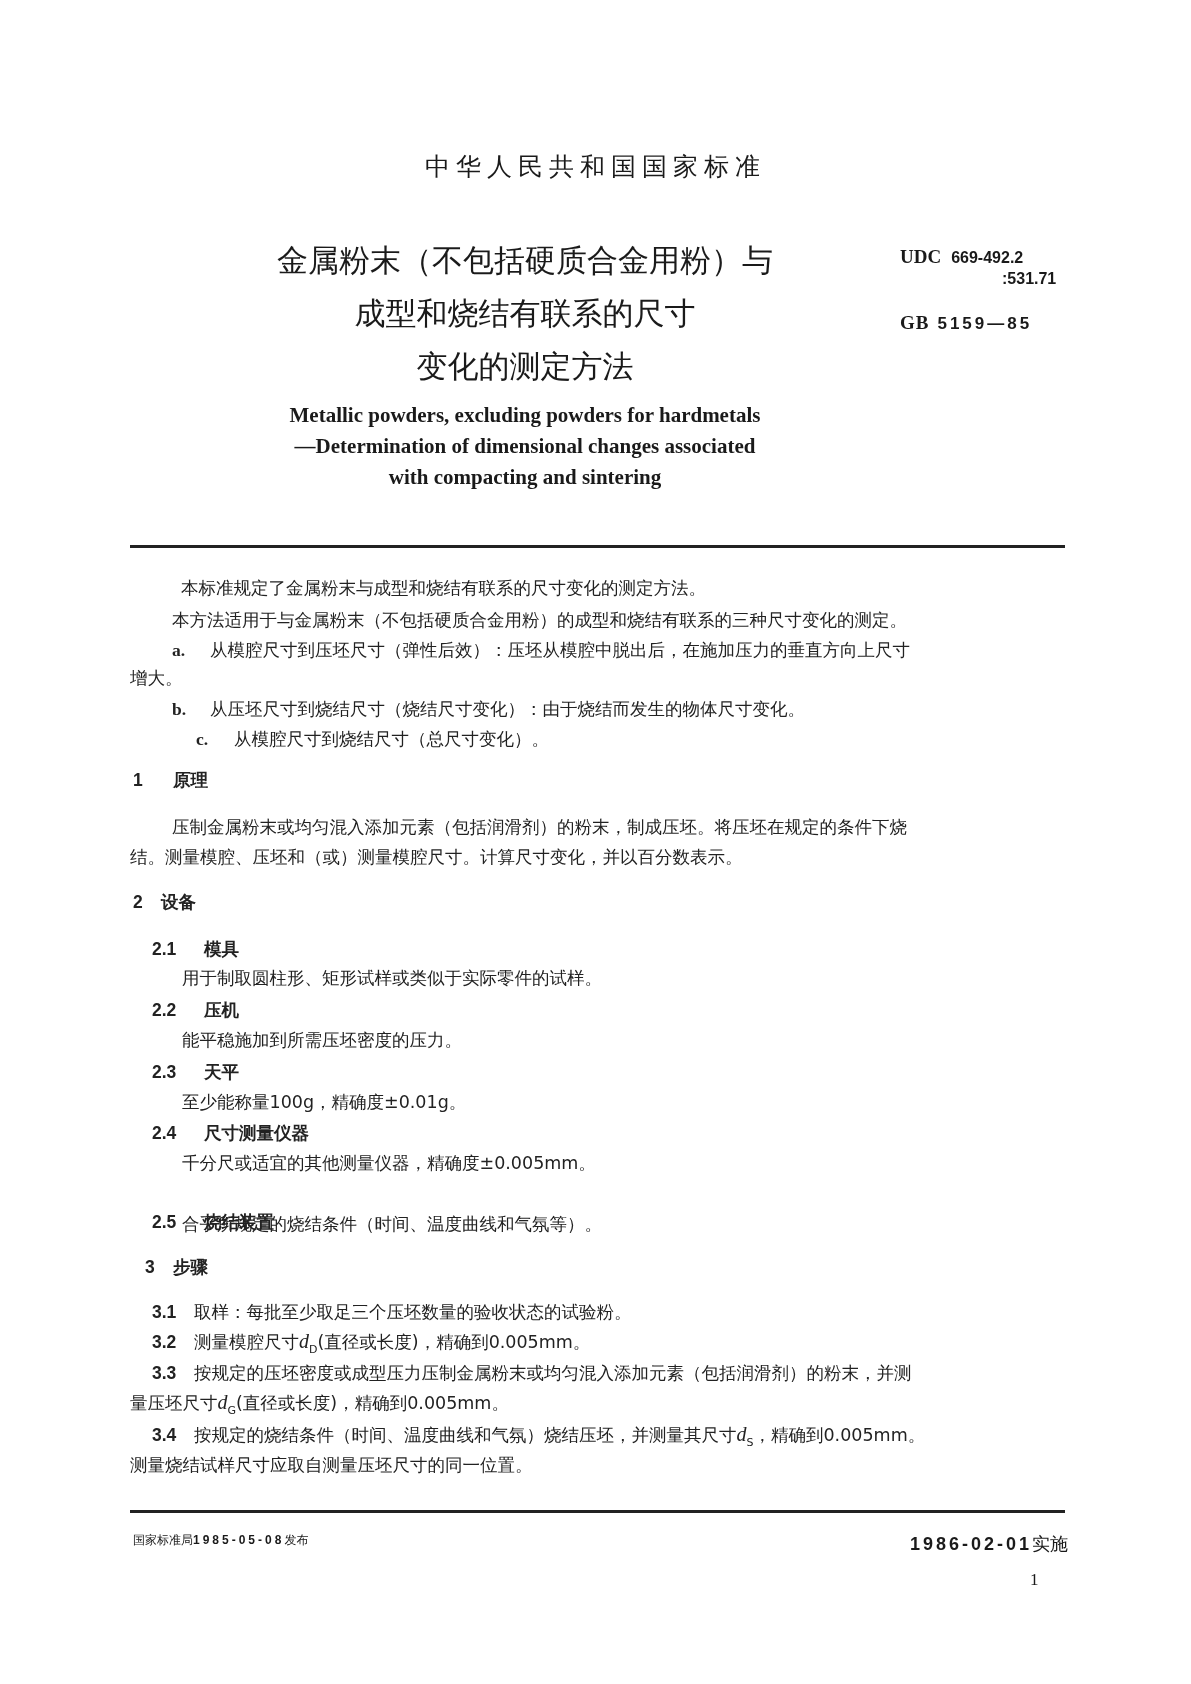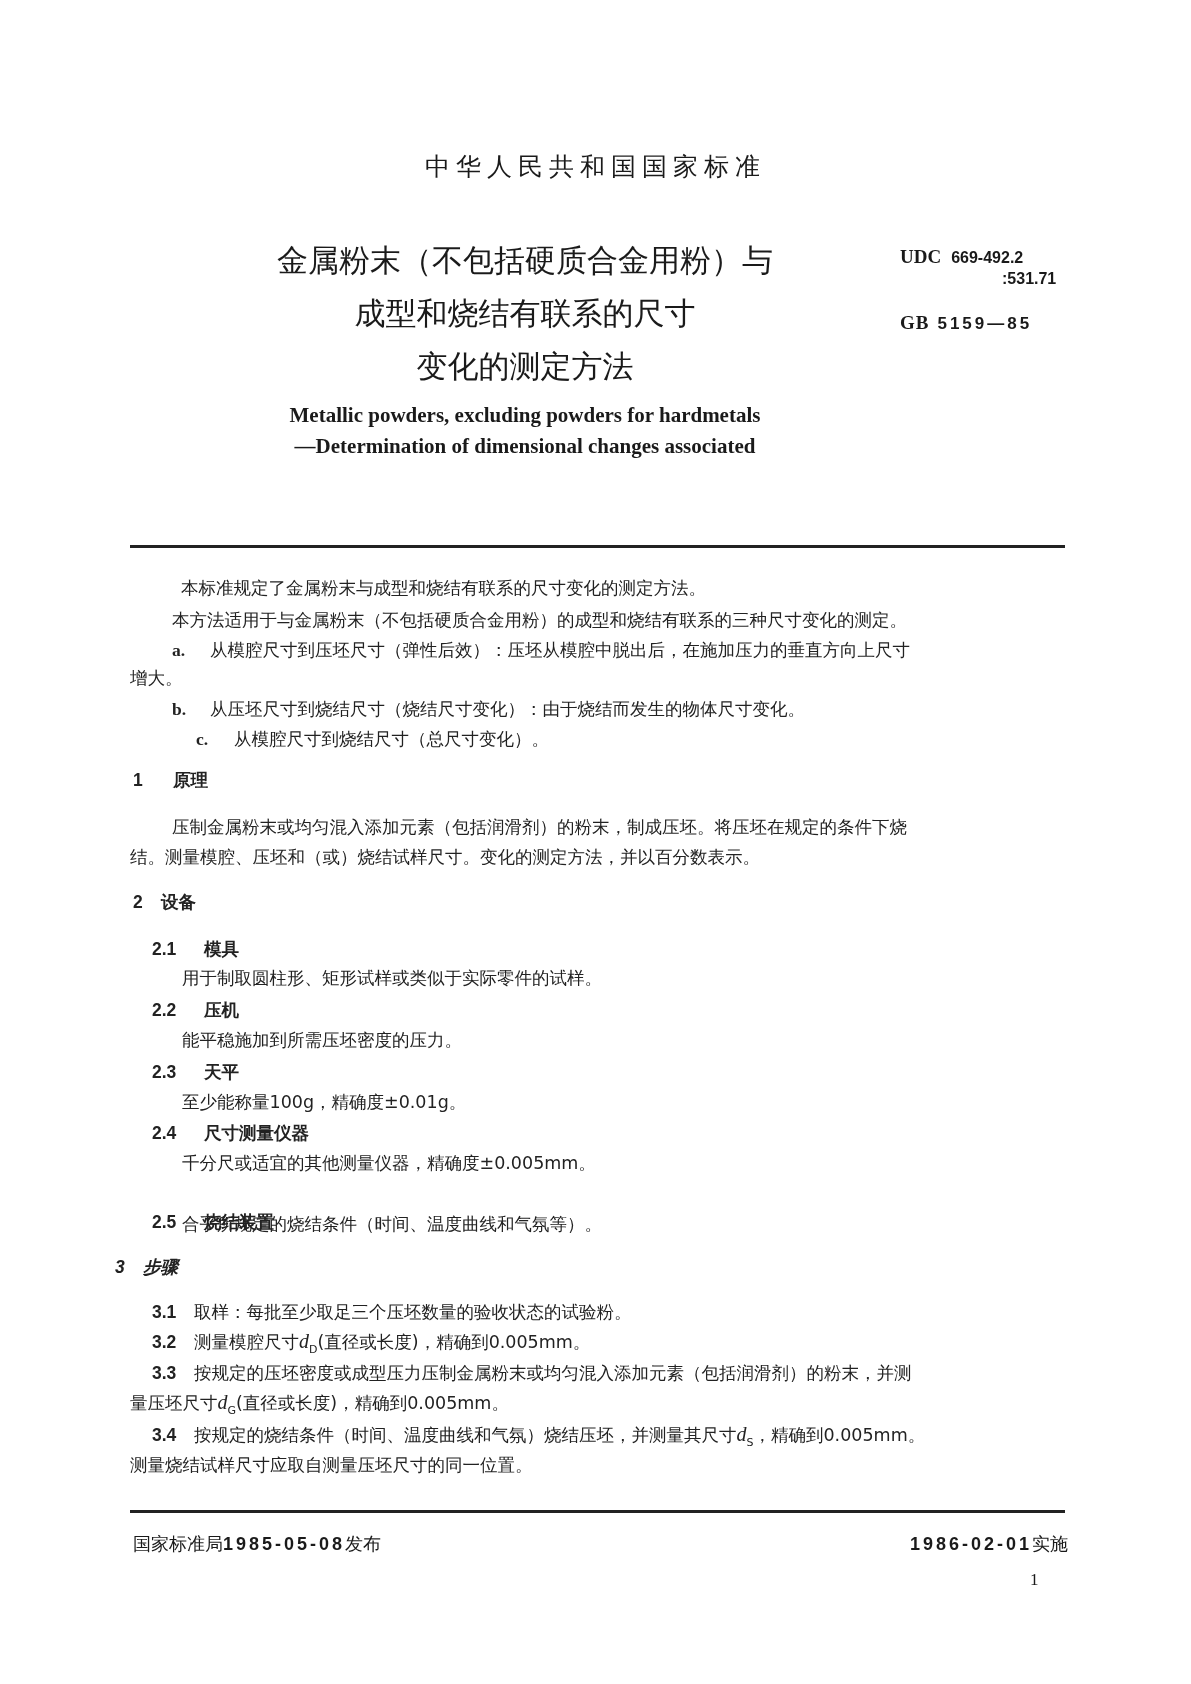--- a/index.html
+++ b/index.html
@@ -38,21 +38,21 @@
   .rule-bottom { left: 130px; width: 935px; top: 1510px; height: 3px; background: #222; }
   .body-text {
     font-family: "DejaVu Sans", sans-serif; font-size: 17.5px; color: #222;
   }
   .line { position: absolute; white-space: nowrap; }
   .item-label { font-family: "Liberation Serif", serif; font-weight: bold; display: inline-block; width: 38px; }
   .sec { font-weight: bold; }
   .sec .n { display: inline-block; width: 40px; font-family: "Liberation Sans", sans-serif; font-weight: bold; }
   .sub .n { display: inline-block; width: 52px; font-family: "Liberation Sans", sans-serif; font-weight: bold; }
   .footer-left {
-    left: 133px; top: 1532px; font-family: "DejaVu Sans", sans-serif; font-size: 18px;
+    left: 133px; top: 1532px; font-family: "DejaVu Sans", sans-serif; font-size: 12px;
   }
   .footer-left .d, .footer-right .d { font-family: "Liberation Sans", sans-serif; font-weight: bold; letter-spacing: 3px; }
   .footer-right {
     right: 123px; top: 1532px; font-family: "DejaVu Sans", sans-serif; font-size: 18px;
   }
   .page-num { left: 1030px; top: 1570px; font-family: "Liberation Serif", serif; font-size: 17px; }
   .ital { font-family: "Liberation Serif", serif; font-style: italic; font-size: 20px; }
   sub { font-size: 11px; }
 </style>
 </head>
@@ -70,20 +70,21 @@
   <span>UDC</span><span class="code">669-492.2</span>
 </div>
 <div class="abs udc2">:531.71</div>
 <div class="abs gb">
   <span>GB</span><span class="num">5159—85</span>
 </div>
 
 <div class="abs title-en">
   <div>Metallic powders, excluding powders for hardmetals</div>
   <div>—Determination of dimensional changes associated</div>
+  <div>with compacting and sintering</div>
 </div>
 
 <div class="abs rule-top"></div>
 
 <div class="body-text">
   <div class="line" style="left:172px; top:576px;margin-left:9px;">本标准规定了金属粉末与成型和烧结有联系的尺寸变化的测定方法。</div>
   <div class="line" style="left:172px; top:608px;">本方法适用于与金属粉末（不包括硬质合金用粉）的成型和烧结有联系的三种尺寸变化的测定。</div>
 
   <div class="line" style="left:172px; top:638px;">
     <span class="item-label">a.</span><span>从模腔尺寸到压坯尺寸（弹性后效）：压坯从模腔中脱出后，在施加压力的垂直方向上尺寸</span>
@@ -93,21 +94,21 @@
     <span class="item-label">b.</span><span>从压坯尺寸到烧结尺寸（烧结尺寸变化）：由于烧结而发生的物体尺寸变化。</span>
   </div>
   <div class="line" style="left:172px; top:727px;margin-left:24px;">
     <span class="item-label">c.</span><span>从模腔尺寸到烧结尺寸（总尺寸变化）。</span>
   </div>
 
   <div class="line sec" style="left:133px; top:768px;">
     <span class="n">1</span><span>原理</span>
   </div>
   <div class="line" style="left:172px; top:815px;">压制金属粉末或均匀混入添加元素（包括润滑剂）的粉末，制成压坯。将压坯在规定的条件下烧</div>
-  <div class="line" style="left:130px; top:845px;">结。测量模腔、压坯和（或）烧结试样尺寸。变化的测定方法，并以百分数表示。</div>
+  <div class="line" style="left:130px; top:845px;">结。测量模腔、压坯和（或）测量模腔尺寸。计算尺寸变化，并以百分数表示。</div>
 
   <div class="line sec" style="left:133px; top:890px;">
     <span class="n" style="width:28px">2</span><span>设备</span>
   </div>
 
   <div class="line sub sec" style="left:152px; top:937px;">
     <span class="n">2.1</span><span>模具</span>
   </div>
   <div class="line" style="left:182px; top:966px;">用于制取圆柱形、矩形试样或类似于实际零件的试样。</div>
 
@@ -124,21 +125,21 @@
   <div class="line sub sec" style="left:152px; top:1121px;">
     <span class="n">2.4</span><span>尺寸测量仪器</span>
   </div>
   <div class="line" style="left:182px; top:1151px;">千分尺或适宜的其他测量仪器，精确度±0.005mm。</div>
 
   <div class="line sub sec" style="left:152px; top:1210px;">
     <span class="n">2.5</span><span>烧结装置</span>
   </div>
   <div class="line" style="left:182px; top:1212px;">合乎所规定的烧结条件（时间、温度曲线和气氛等）。</div>
 
-  <div class="line sec" style="left:115px; top:1255px;font-style:italic;">
+  <div class="line sec" style="left:145px; top:1255px;">
     <span class="n" style="width:28px">3</span><span>步骤</span>
   </div>
 
   <div class="line sub" style="left:152px; top:1300px;">
     <span class="n" style="width:42px">3.1</span><span>取样：每批至少取足三个压坯数量的验收状态的试验粉。</span>
   </div>
 
   <div class="line sub" style="left:152px; top:1330px;">
     <span class="n" style="width:42px">3.2</span><span>测量模腔尺寸</span><span class="ital">d</span><sub>D</sub><span>(直径或长度)，精确到0.005mm。</span>
   </div>

